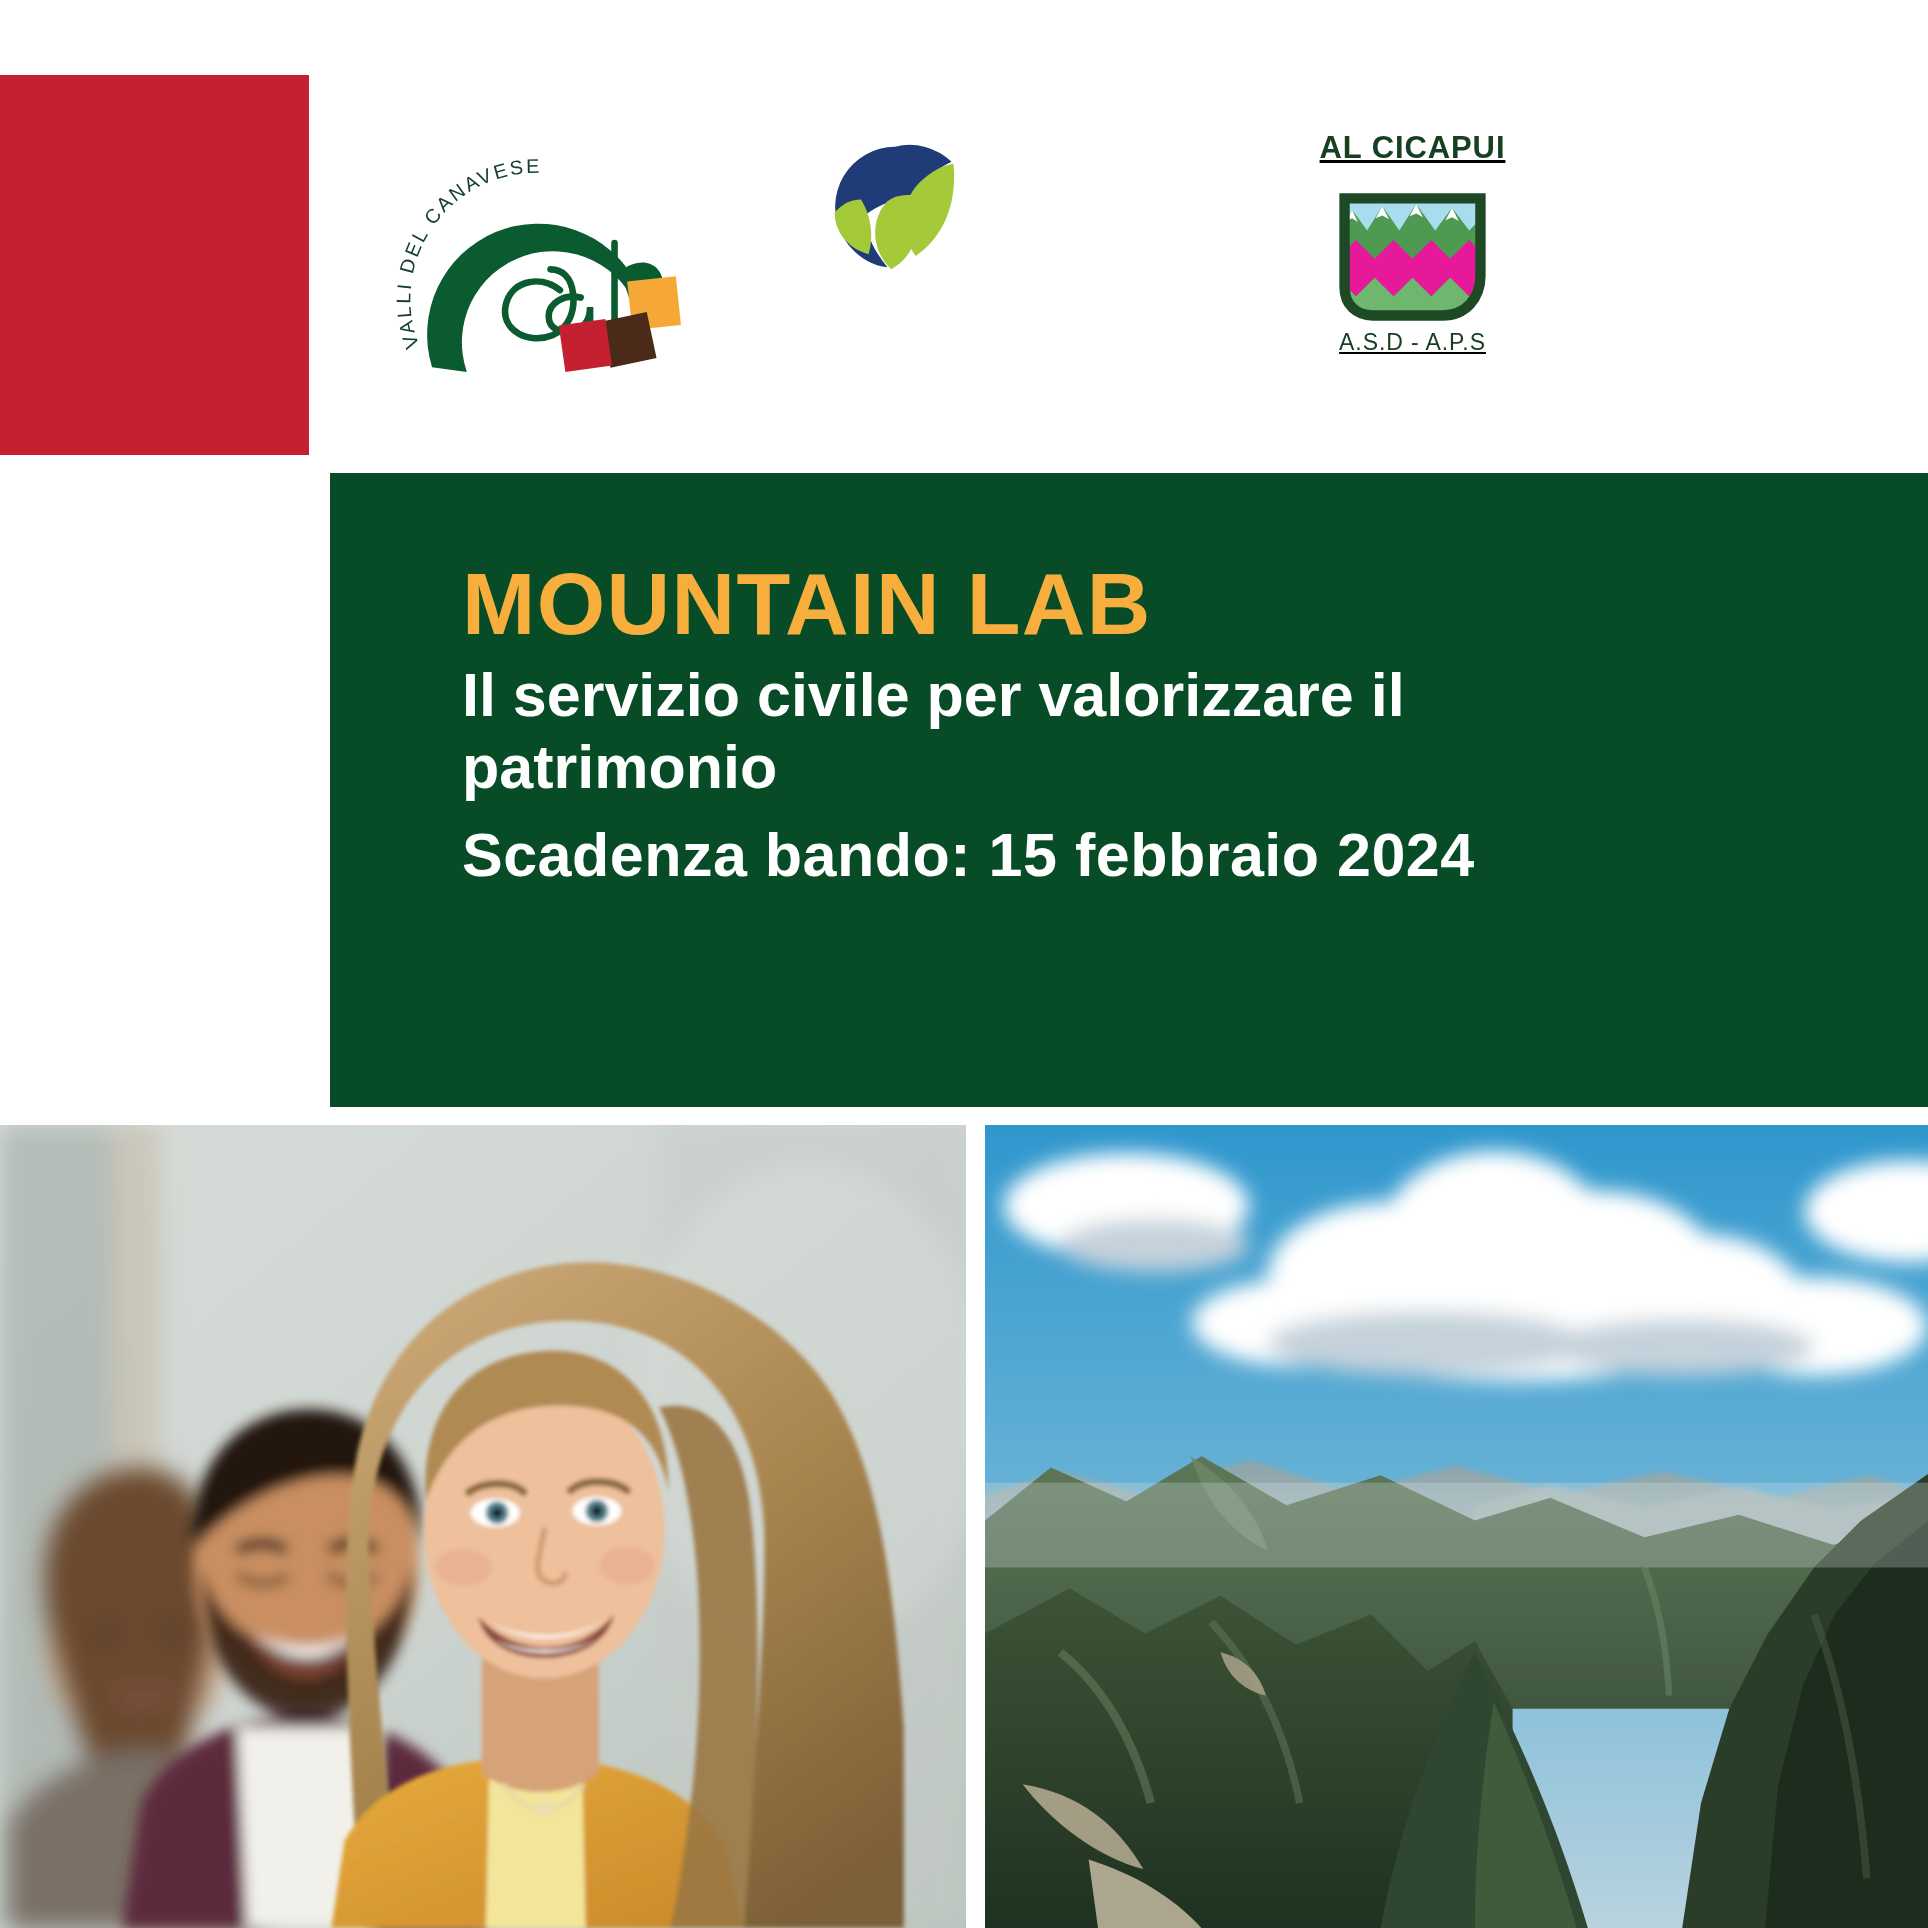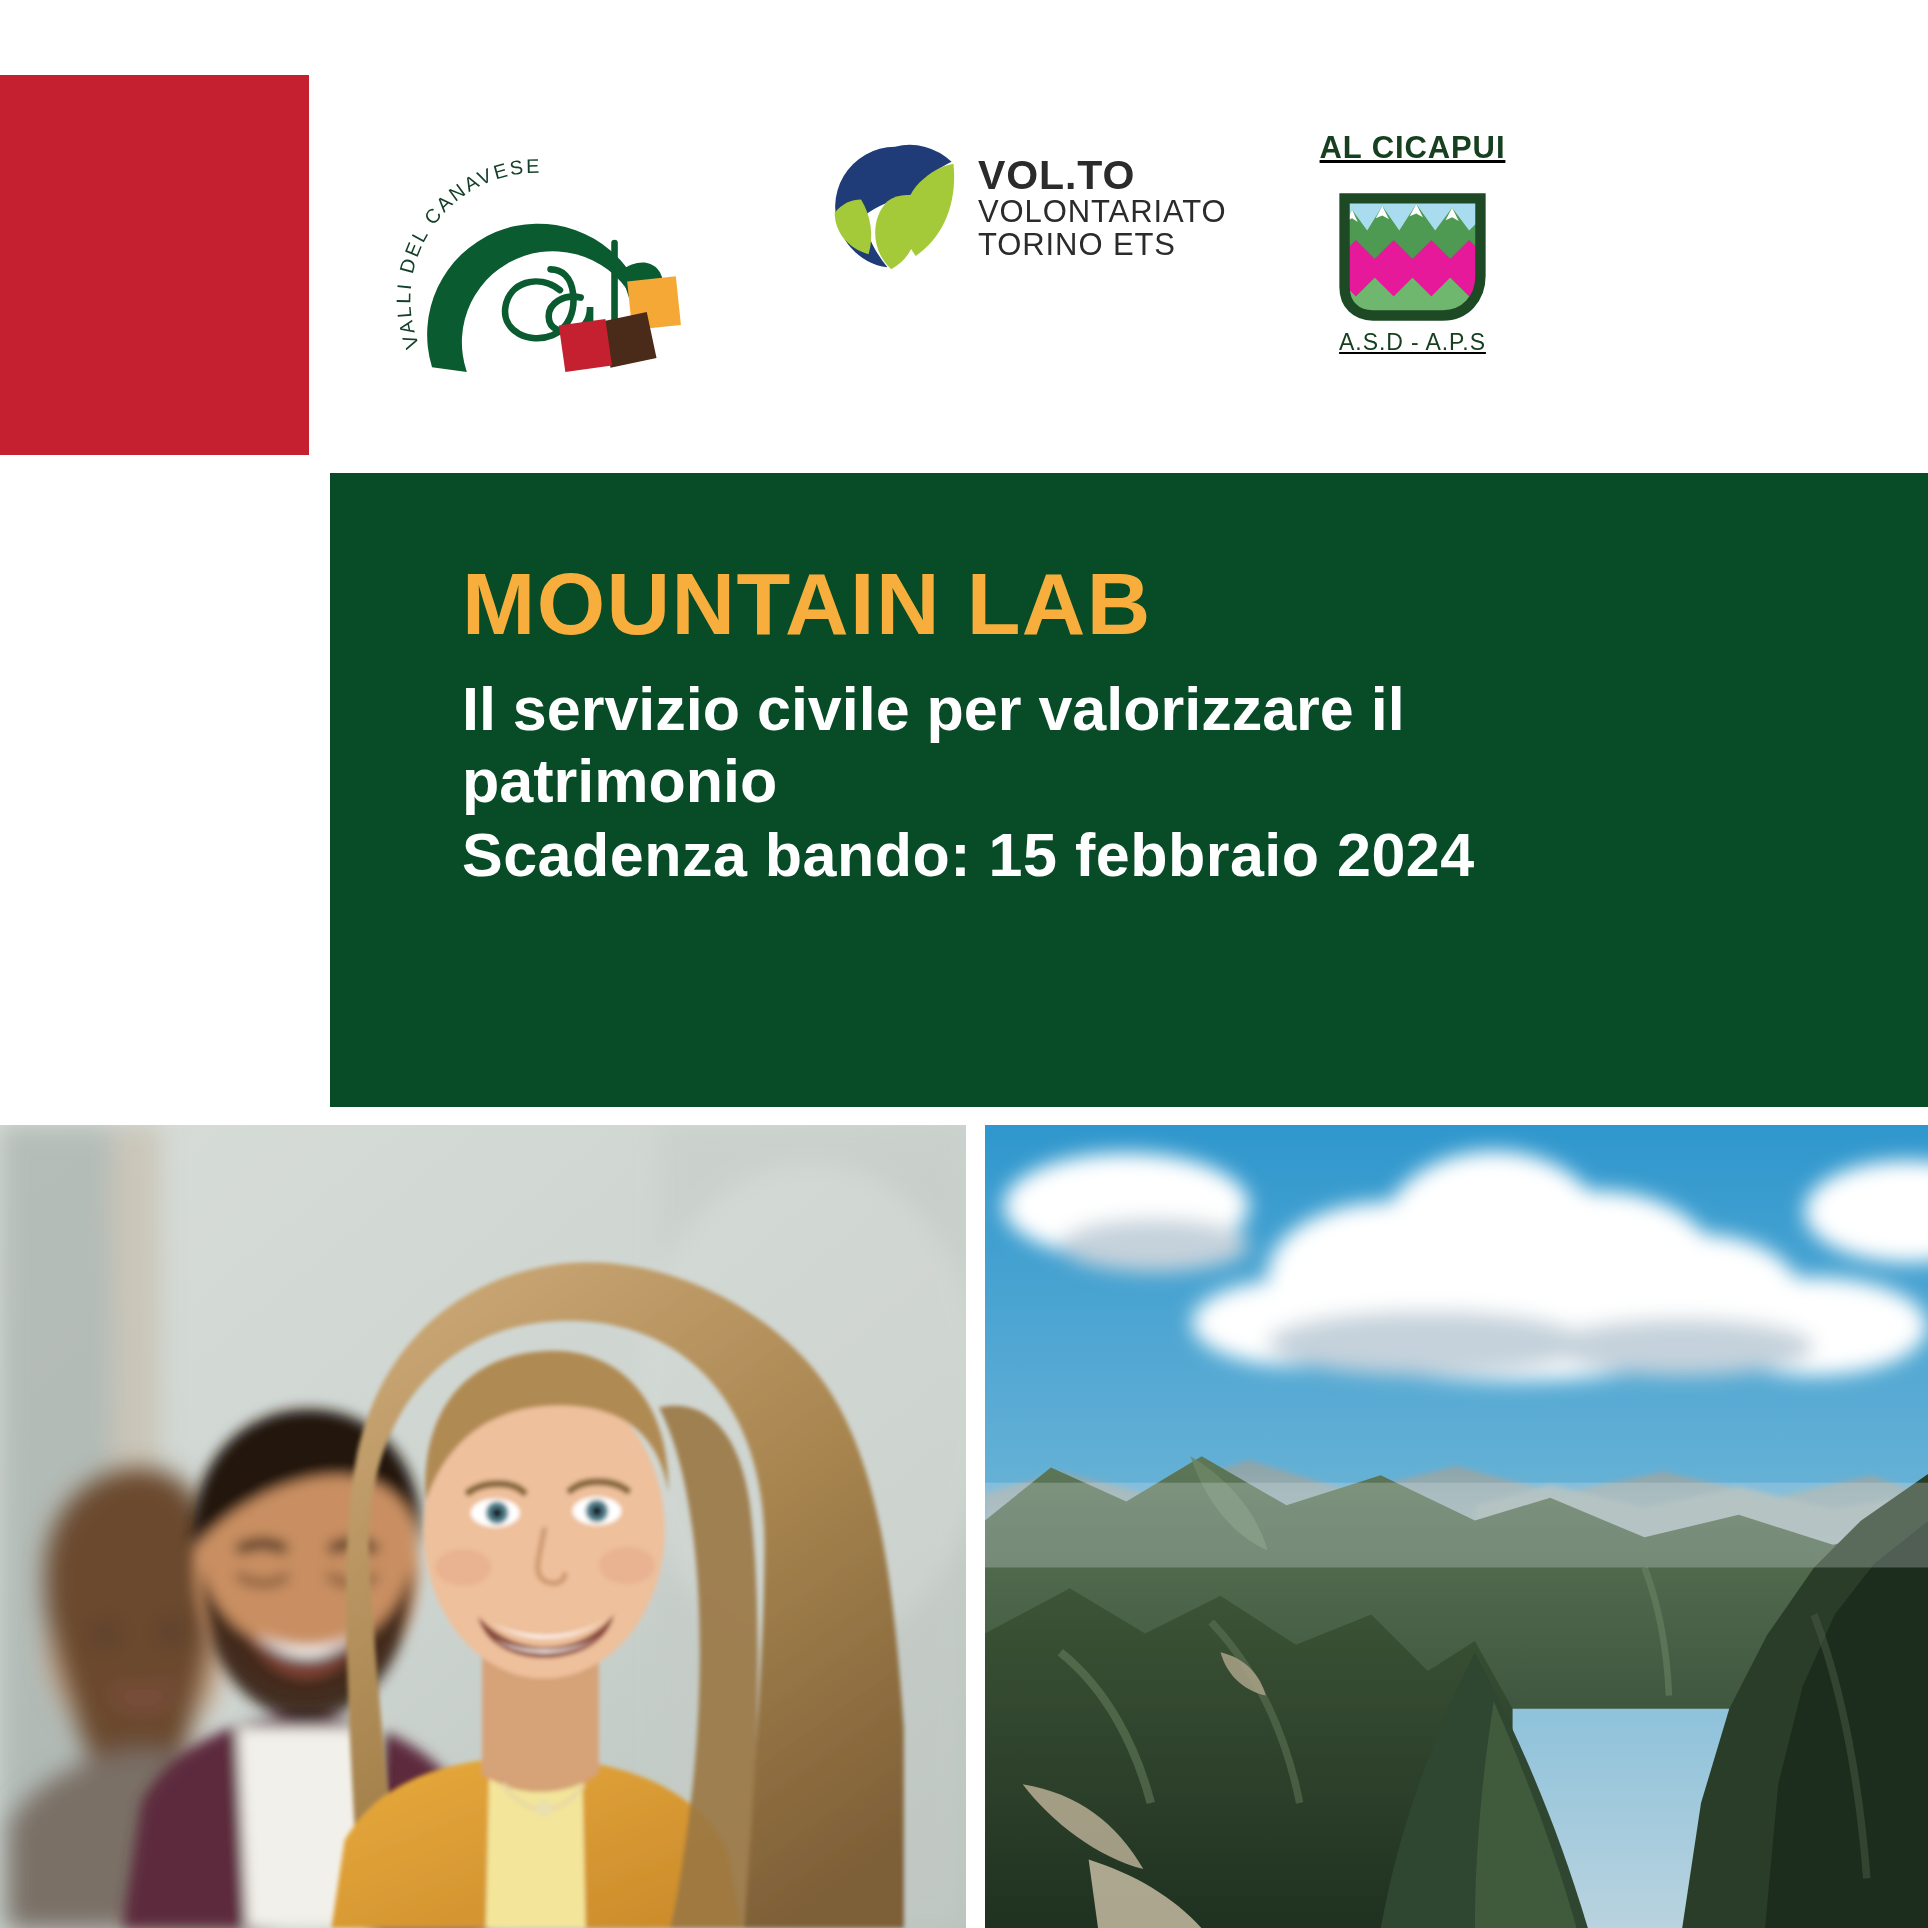--- a/index.html
+++ b/index.html
@@ -134,21 +134,21 @@
     left: 132px;
     top: 87px;
     right: 56px;
   }
   .headline {
     font-size: 88px;
     font-weight: bold;
     color: #F7AE3C;
     letter-spacing: 1.4px;
     line-height: 1;
-    margin: 0 0 26px 0;
+    margin: 0 0 12px 0;
   }
   .subhead {
     font-size: 61px;
     font-weight: bold;
     color: #ffffff;
     line-height: 1.18;
     margin: 0;
     max-width: 1243px;
   }
   .deadline {
@@ -237,25 +237,20 @@
 
             <path d="M 132 24 C 136 62 124 100 92 122
                      C 74 98 76 64 96 44 C 108 32 120 26 132 24 Z" fill="#A4CA39"></path>
 
             <path d="M 90 58 C 100 90 92 122 66 136
                      C 44 116 44 82 62 64 C 70 58 80 56 90 58 Z" fill="#A4CA39"></path>
 
             <path d="M 34 62 C 44 78 48 100 42 120
                      C 20 114 6 96 6 76 C 14 66 24 62 34 62 Z" fill="#A4CA39"></path>
           </svg>
-        </div>
-        <div class="volto-words">
-          <div class="w1">VOL.TO</div>
-          <div class="w2">VOLONTARIATO</div>
-          <div class="w3">TORINO ETS</div>
         </div>
       </div>
     </div>
 
     <div class="logo-cicapui">
       <div class="cicapui-title">AL CICAPUI</div>
       <div class="cicapui-badge">
         <svg viewBox="0 0 160 160" xmlns="http://www.w3.org/2000/svg">
           <defs>
             <clipPath id="leafclip">

